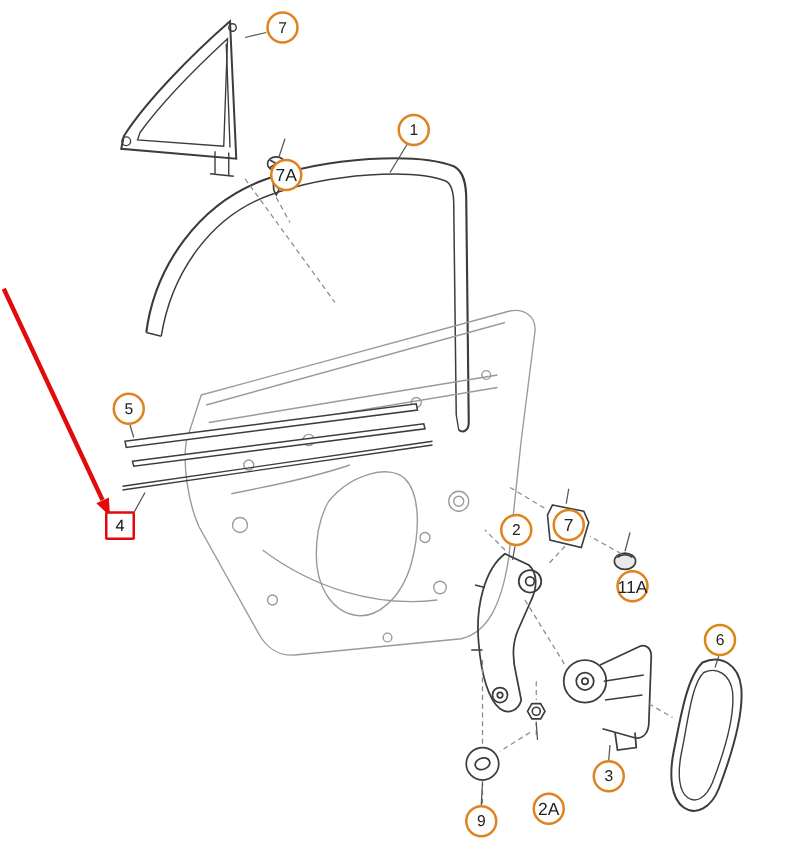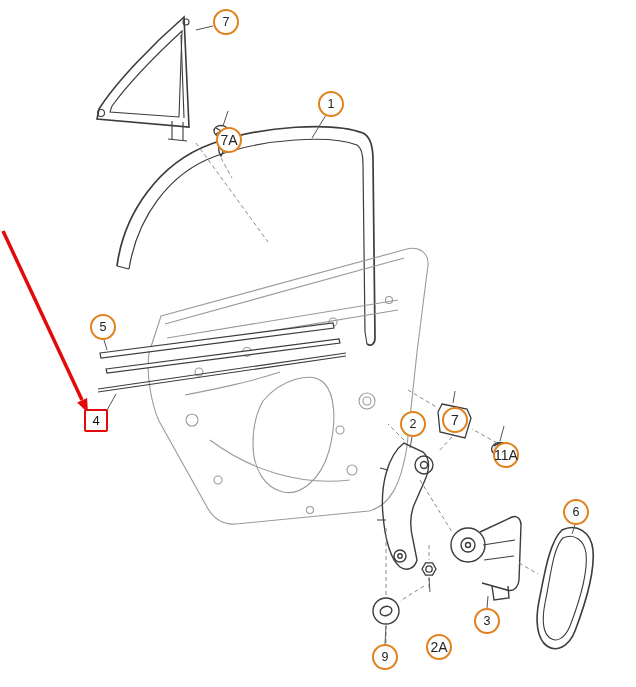--- a/index.html
+++ b/index.html
@@ -169,21 +169,21 @@
     </div>
   <div class="callout" style="left:90px;top:314px">
       <span>5</span>
     </div>
   <div class="callout-red" style="left:84px;top:409px">
       <span>4</span>
     </div>
   <div class="callout sm" style="left:442px;top:365px">
       <span>7</span>
     </div>
-  <div class="callout sm" style="left:493px;top:400px">
+  <div class="callout sm" style="left:493px;top:414px">
       <span>11A</span>
     </div>
   <div class="callout" style="left:400px;top:411px">
       <span>2</span>
     </div>
   <div class="callout sm" style="left:426px;top:592px">
       <span>2A</span>
     </div>
   <div class="callout" style="left:474px;top:608px">
       <span>3</span>

